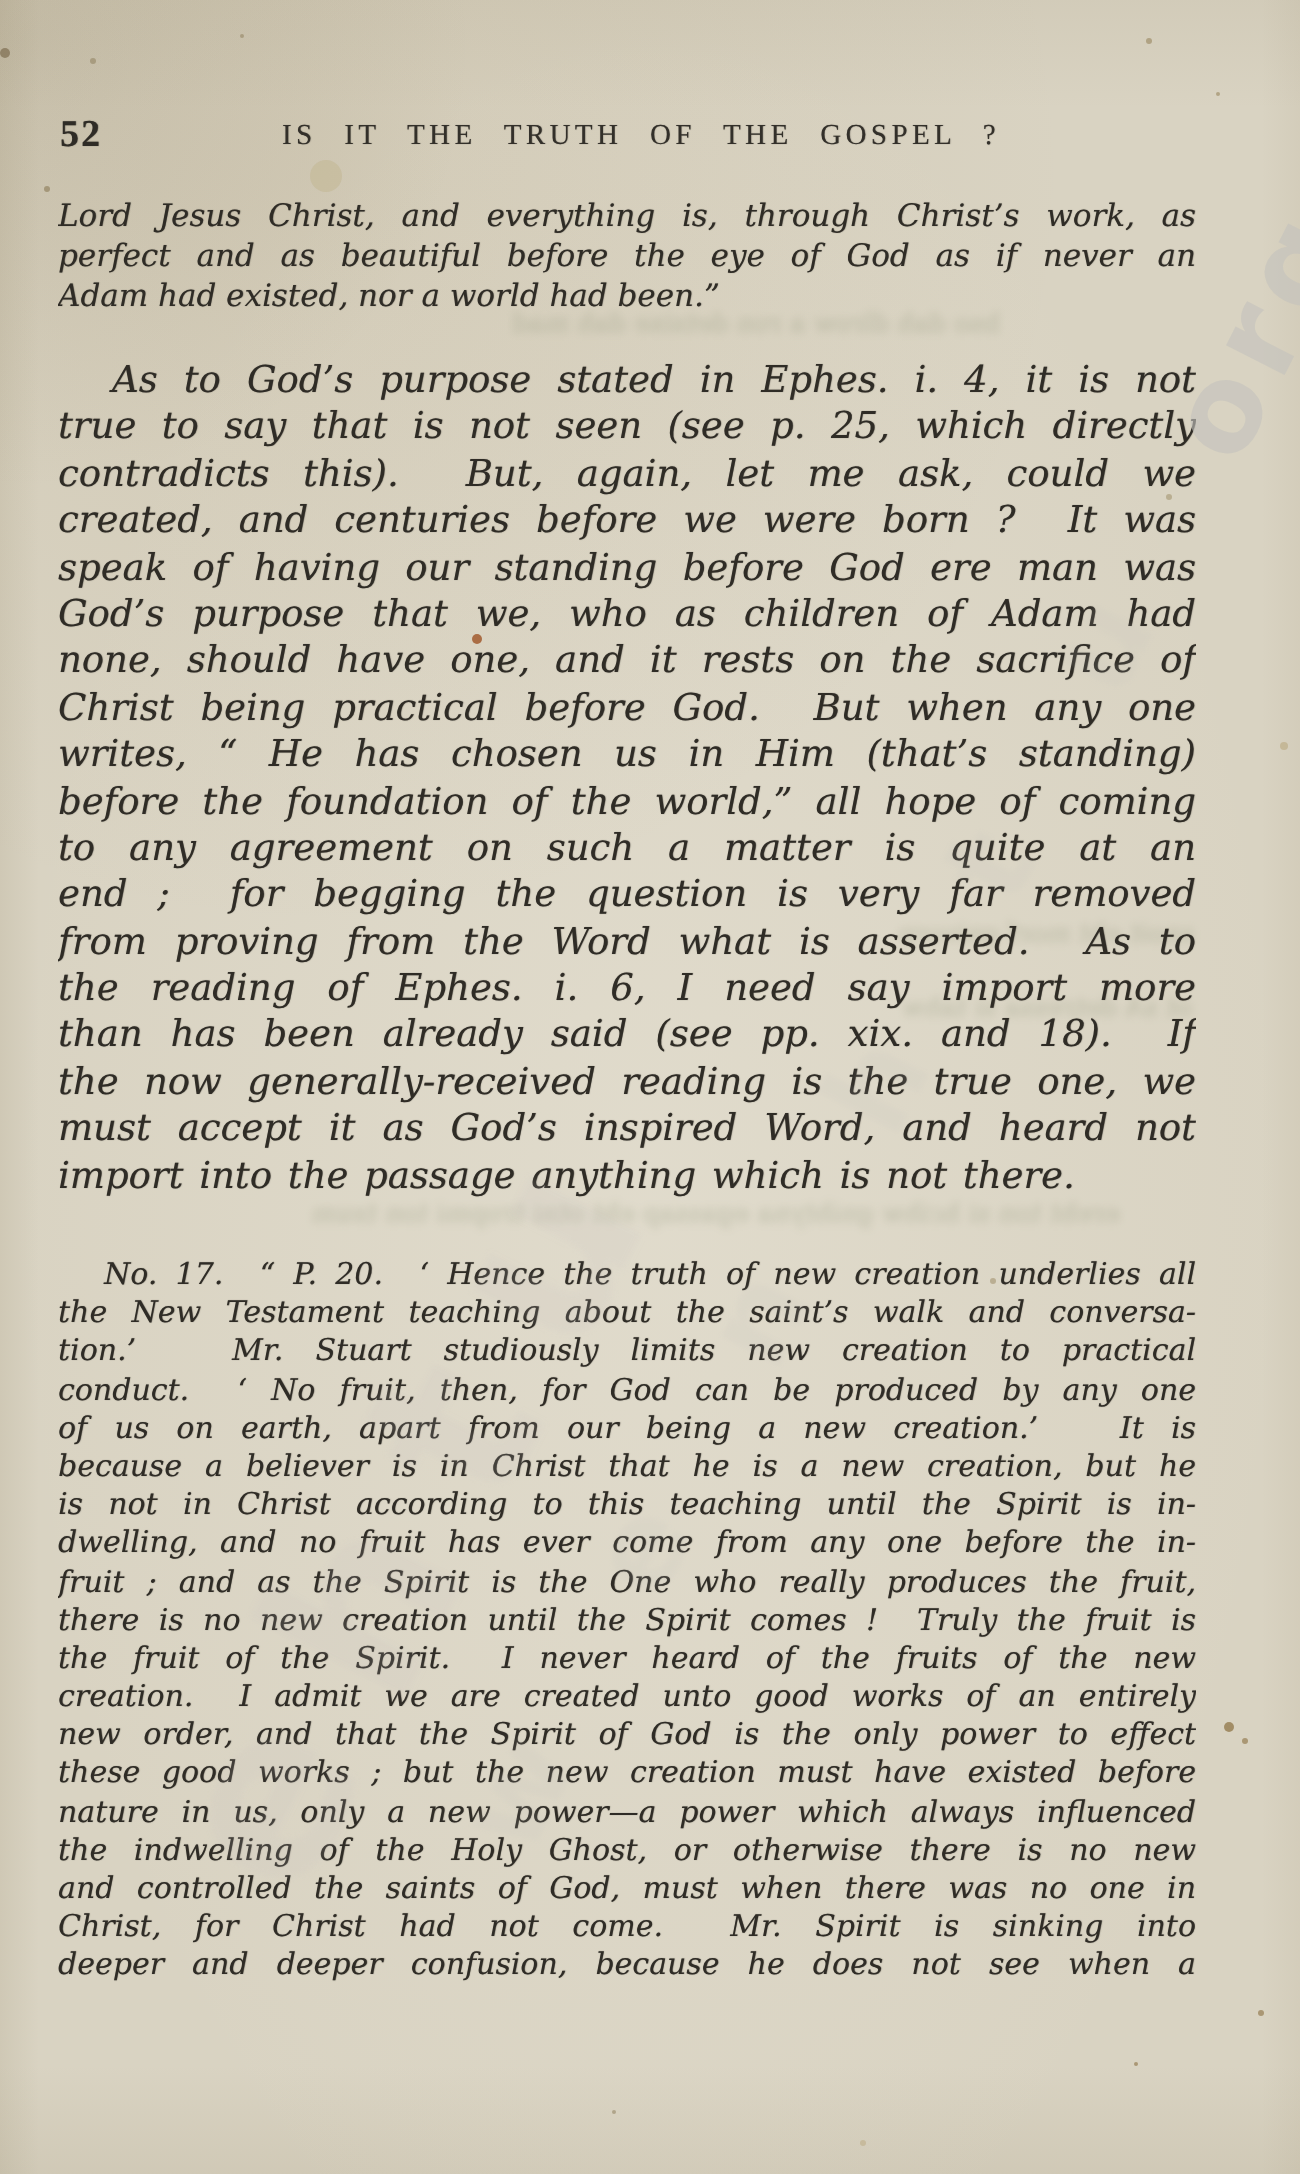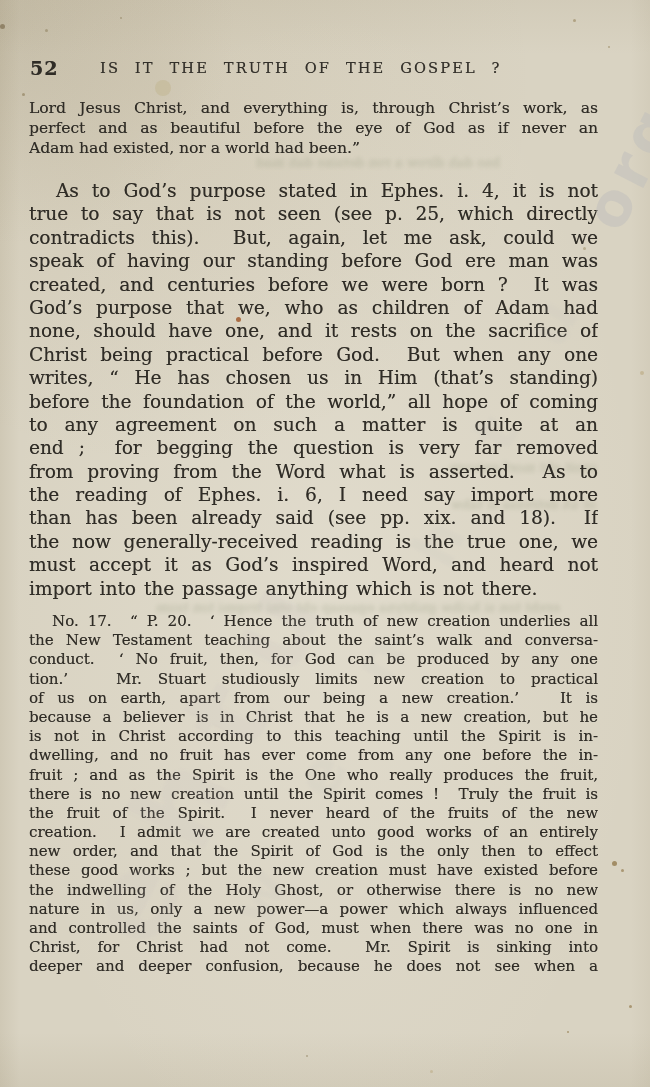--- a/index.html
+++ b/index.html
@@ -13,41 +13,41 @@
       radial-gradient(circle at 2% 2%, rgba(110,95,60,0.14), transparent 18%),
       radial-gradient(ellipse at 50% 55%, rgba(238,234,222,0.35), transparent 70%),
       linear-gradient(180deg, rgba(120,104,68,0.07), rgba(120,104,68,0) 5%, rgba(120,104,68,0) 95%, rgba(120,104,68,0.09)),
       linear-gradient(90deg, rgba(120,104,68,0.10), rgba(120,104,68,0) 3%, rgba(120,104,68,0) 97%, rgba(120,104,68,0.06));
     font-family:"DejaVu Serif","Liberation Serif",serif;
     color:#2f2c26;
   }
   .ink { text-shadow:0.2px 0.2px 0.5px rgba(47,44,38,0.55); }
 
   
-  #header { position:absolute; top:56px; left:28px; right:24px; height:30px; z-index:2; }
+  #header { position:absolute; top:56px; left:28px; right:24px; height:30px; z-index:2;font-family:Liberation Serif, serif; }
   #page-number { position:absolute; left:2px; top:1px; font-size:19px; font-weight:bold; letter-spacing:1px; }
   #running-title {
-    position:absolute; left:72px; top:4px; width:400px; text-align:center;
+    position:absolute; left:72px; top:4px; width:400px; text-align:right;
     font-size:14.5px; letter-spacing:2.2px; word-spacing:8px; color:#33302a; white-space:nowrap;
   }
 
   
-  .para { position:absolute; left:29px; width:569px; z-index:2; }
+  .para { position:absolute; left:29px; width:569px; z-index:2;font-style:italic; }
   .para .line {
     white-space:pre-wrap;
     text-align:justify; text-align-last:justify;
     overflow:hidden;
   }
   .para .line.no-just { text-align-last:left; }
   .p-quote  { top:98px;  font-size:15.5px; }
   .p-quote  .line { height:20px;   line-height:20px; }
   .p-large  { top:179px; font-size:18.5px; word-spacing:2px; }
   .p-large  .line { height:23.4px; line-height:23.4px; }
   .p-large  .line.indent { text-indent:27px; }
-  .p-notes  { top:612px; font-size:15px; }
+  .p-notes  { top:628px; font-size:15px; }
   .p-notes  .line { height:19.2px; line-height:19.2px; }
   .p-notes  .line.indent { text-indent:23px; }
 
   
   .watermark {
     position:absolute; left:215px; top:905px;
     transform-origin:0 0; transform:rotate(-63deg);
     font-family:"DejaVu Sans","Liberation Sans",sans-serif;
     font-weight:bold; font-size:60px; letter-spacing:6px;
     color:rgba(196,194,189,0.62);
@@ -86,53 +86,53 @@
 
   <div class="para p-quote ink">
       <div class="line">Lord Jesus Christ, and everything is, through Christ’s work, as</div>
       <div class="line">perfect and as beautiful before the eye of God as if never an</div>
       <div class="line no-just">Adam had existed, nor a world had been.”</div>
     </div>
   <div class="para p-large ink">
       <div class="line indent">As to God’s purpose stated in Ephes. i. 4, it is not</div>
       <div class="line">true to say that is not seen (see p. 25, which directly</div>
       <div class="line">contradicts this).  But, again, let me ask, could we</div>
+      <div class="line">created, and centuries before we were born ?  It was</div>
       <div class="line">speak of having our standing before God ere man was</div>
-      <div class="line">created, and centuries before we were born ?  It was</div>
       <div class="line">God’s purpose that we, who as children of Adam had</div>
       <div class="line">none, should have one, and it rests on the sacrifice of</div>
       <div class="line">Christ being practical before God.  But when any one</div>
       <div class="line">writes, “ He has chosen us in Him (that’s standing)</div>
       <div class="line">before the foundation of the world,” all hope of coming</div>
       <div class="line">to any agreement on such a matter is quite at an</div>
       <div class="line">end ;  for begging the question is very far removed</div>
       <div class="line">from proving from the Word what is asserted.  As to</div>
       <div class="line">the reading of Ephes. i. 6, I need say import more</div>
       <div class="line">than has been already said (see pp. xix. and 18).  If</div>
       <div class="line">the now generally-received reading is the true one, we</div>
       <div class="line">must accept it as God’s inspired Word, and heard not</div>
       <div class="line no-just">import into the passage anything which is not there.</div>
     </div>
   <div class="para p-notes ink">
       <div class="line indent">No. 17.  “ P. 20.  ‘ Hence the truth of new creation underlies all</div>
       <div class="line">the New Testament teaching about the saint’s walk and conversa-</div>
+      <div class="line">tion.’   Mr. Stuart studiously limits new creation to practical</div>
       <div class="line">conduct.  ‘ No fruit, then, for God can be produced by any one</div>
-      <div class="line">tion.’   Mr. Stuart studiously limits new creation to practical</div>
       <div class="line">of us on earth, apart from our being a new creation.’   It is</div>
       <div class="line">because a believer is in Christ that he is a new creation, but he</div>
       <div class="line">is not in Christ according to this teaching until the Spirit is in-</div>
       <div class="line">dwelling, and no fruit has ever come from any one before the in-</div>
       <div class="line">fruit ; and as the Spirit is the One who really produces the fruit,</div>
       <div class="line">there is no new creation until the Spirit comes !  Truly the fruit is</div>
       <div class="line">the fruit of the Spirit.  I never heard of the fruits of the new</div>
       <div class="line">creation.  I admit we are created unto good works of an entirely</div>
-      <div class="line">new order, and that the Spirit of God is the only then to effect</div>
+      <div class="line">new order, and that the Spirit of God is the only power to effect</div>
       <div class="line">these good works ; but the new creation must have existed before</div>
+      <div class="line">nature in us, only a new power—a power which always influenced</div>
       <div class="line">the indwelling of the Holy Ghost, or otherwise there is no new</div>
-      <div class="line">nature in us, only a new power—a power which always influenced</div>
       <div class="line">and controlled the saints of God, must when there was no one in</div>
       <div class="line">Christ, for Christ had not come.  Mr. Spirit is sinking into</div>
       <div class="line">deeper and deeper confusion, because he does not see when a</div>
     </div>
 
   <div class="watermark"><span class="faint">wenhtu</span><span>org</span></div>
 
   <div class="watermark2">ehtu</div>
 
   <div id="artifacts">

